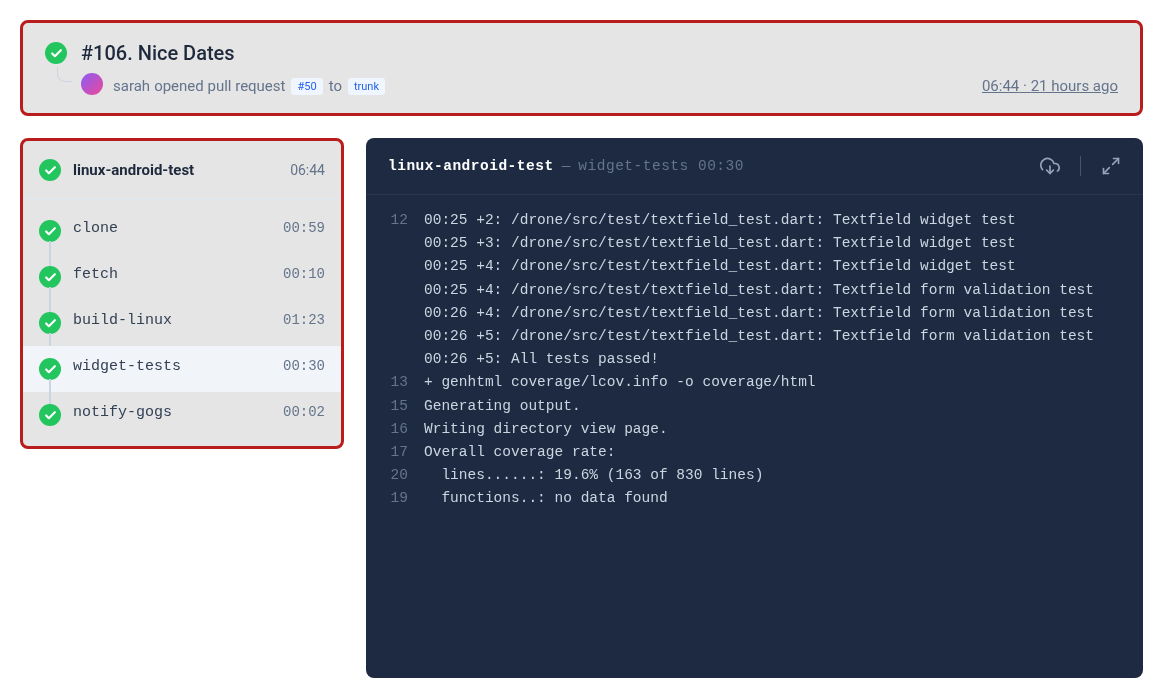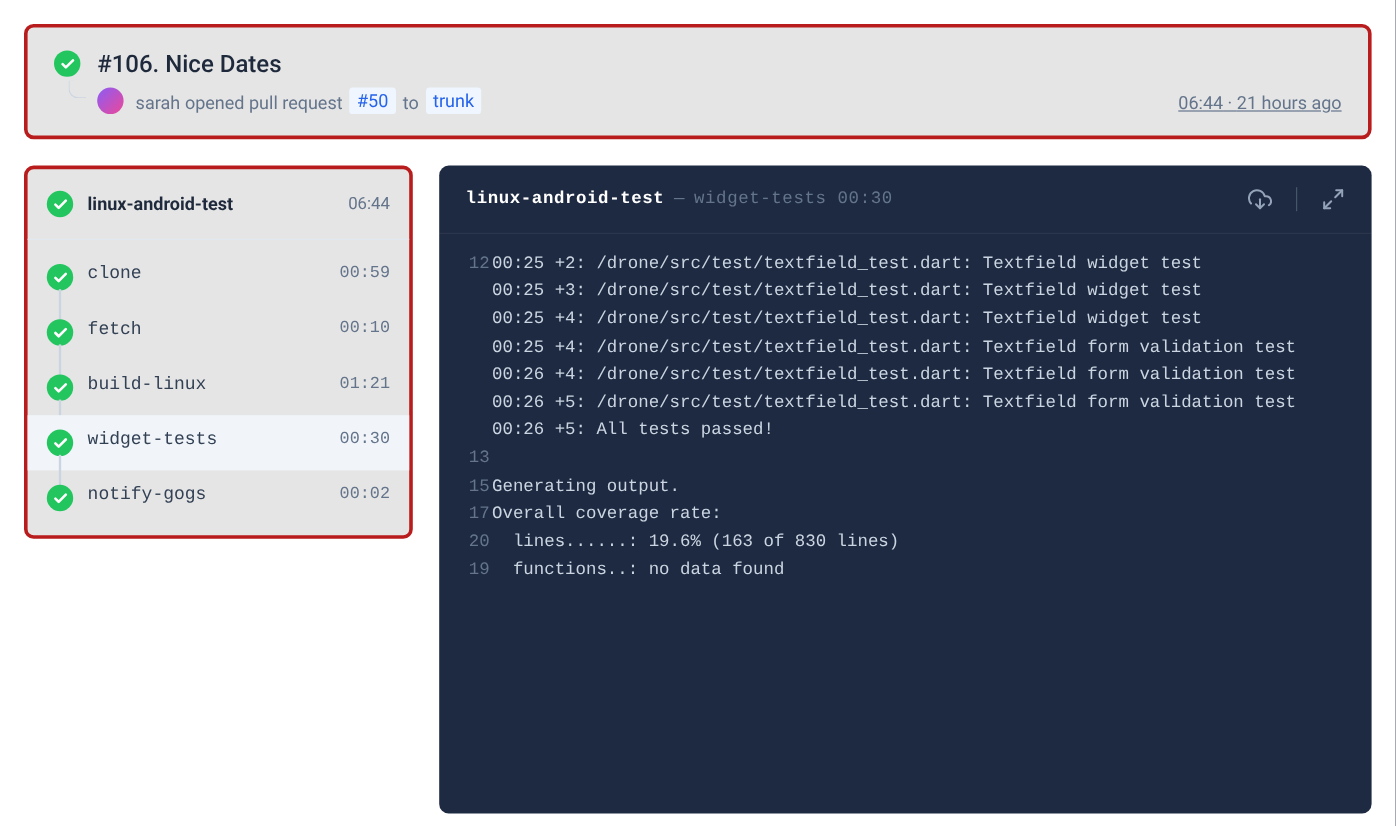--- a/index.html
+++ b/index.html
@@ -75,21 +75,21 @@
 }
 .sub-text {
   color: #64748b;
   font-size: 15px;
 }
 .badge {
   background: #eff6ff;
   color: #2563eb;
   padding: 2px 6px;
   border-radius: 3px;
-  font-size: 15px;
+  font-size: 11px;
 }
 .header-meta {
   margin-left: auto;
   color: #64748b;
   font-size: 15px;
   text-decoration: underline;
 }
 .content {
   display: flex;
   gap: 22px;
@@ -175,21 +175,21 @@
   line-height: 1.6;
 }
 .log-line {
   display: flex;
 }
 .lineno {
   color: #64748b;
   width: 28px;
   text-align: right;
   flex-shrink: 0;
-  margin-right: 2px;
+  margin-right: 16px;
   user-select: none;
 }
 .log-text {
   color: #cbd5e1;
   white-space: pre-wrap;
   word-break: break-word;
 }
 </style>
 </head>
 <body>
@@ -249,21 +249,21 @@
           <span class="time">00:10</span>
           <span class="step-connector"></span>
         </div>
         <div class="step">
           <span class="check-icon">
             <svg viewBox="0 0 24 24" fill="none" stroke="#fff" stroke-width="4" stroke-linecap="round" stroke-linejoin="round">
               <polyline points="20 6 9 17 4 12"></polyline>
             </svg>
           </span>
           <span class="step-name">build-linux</span>
-          <span class="time">01:21</span>
+          <span class="time">01:23</span>
           <span class="step-connector"></span>
         </div>
         <div class="step active">
           <span class="check-icon">
             <svg viewBox="0 0 24 24" fill="none" stroke="#fff" stroke-width="4" stroke-linecap="round" stroke-linejoin="round">
               <polyline points="20 6 9 17 4 12"></polyline>
             </svg>
           </span>
           <span class="step-name">widget-tests</span>
           <span class="time">00:30</span>
@@ -313,24 +313,29 @@
           <span class="log-text">00:25 +2: /drone/src/test/textfield_test.dart: Textfield widget test
 00:25 +3: /drone/src/test/textfield_test.dart: Textfield widget test
 00:25 +4: /drone/src/test/textfield_test.dart: Textfield widget test
 00:25 +4: /drone/src/test/textfield_test.dart: Textfield form validation test
 00:26 +4: /drone/src/test/textfield_test.dart: Textfield form validation test
 00:26 +5: /drone/src/test/textfield_test.dart: Textfield form validation test
 00:26 +5: All tests passed!</span>
         </div>
         <div class="log-line">
           <span class="lineno">13</span>
+          <span class="log-text">+ genhtml coverage/lcov.info -o coverage/html</span>
         </div>
         <div class="log-line">
           <span class="lineno">15</span>
           <span class="log-text">Generating output.</span>
+        </div>
+        <div class="log-line">
+          <span class="lineno">16</span>
+          <span class="log-text">Writing directory view page.</span>
         </div>
         <div class="log-line">
           <span class="lineno">17</span>
           <span class="log-text">Overall coverage rate:</span>
         </div>
         <div class="log-line">
           <span class="lineno">20</span>
           <span class="log-text">  lines......: 19.6% (163 of 830 lines)</span>
         </div>
         <div class="log-line">

